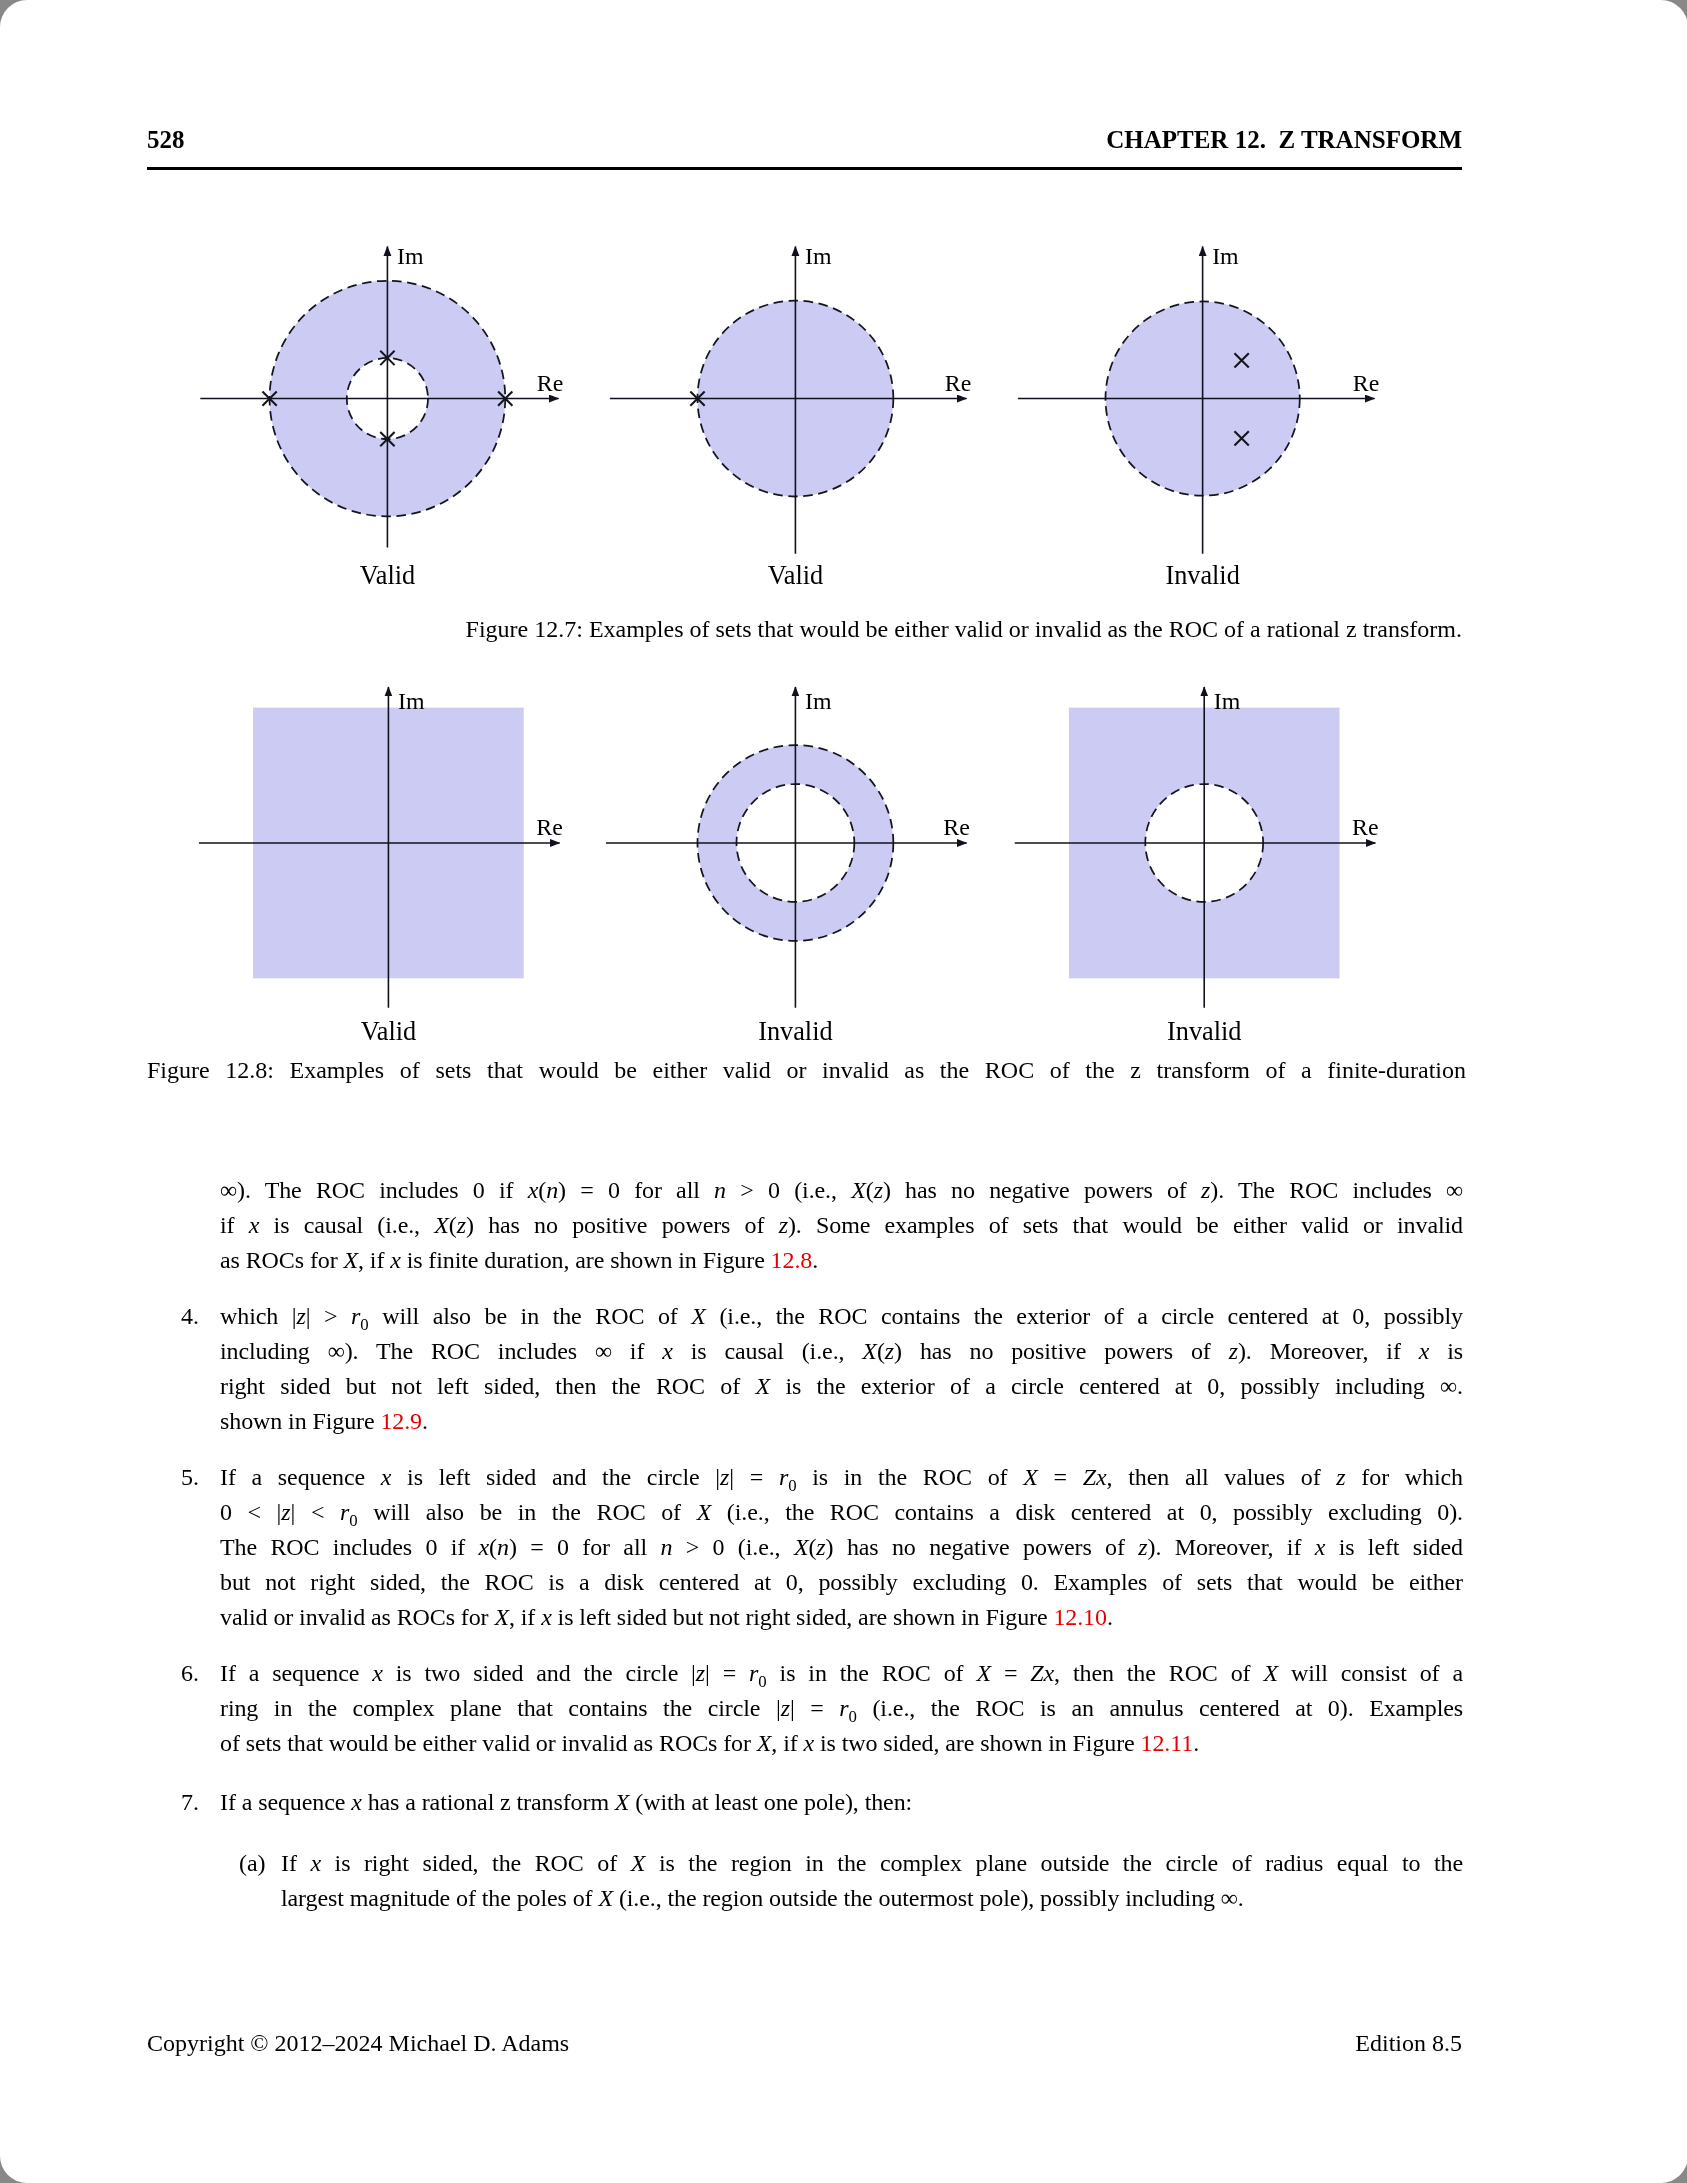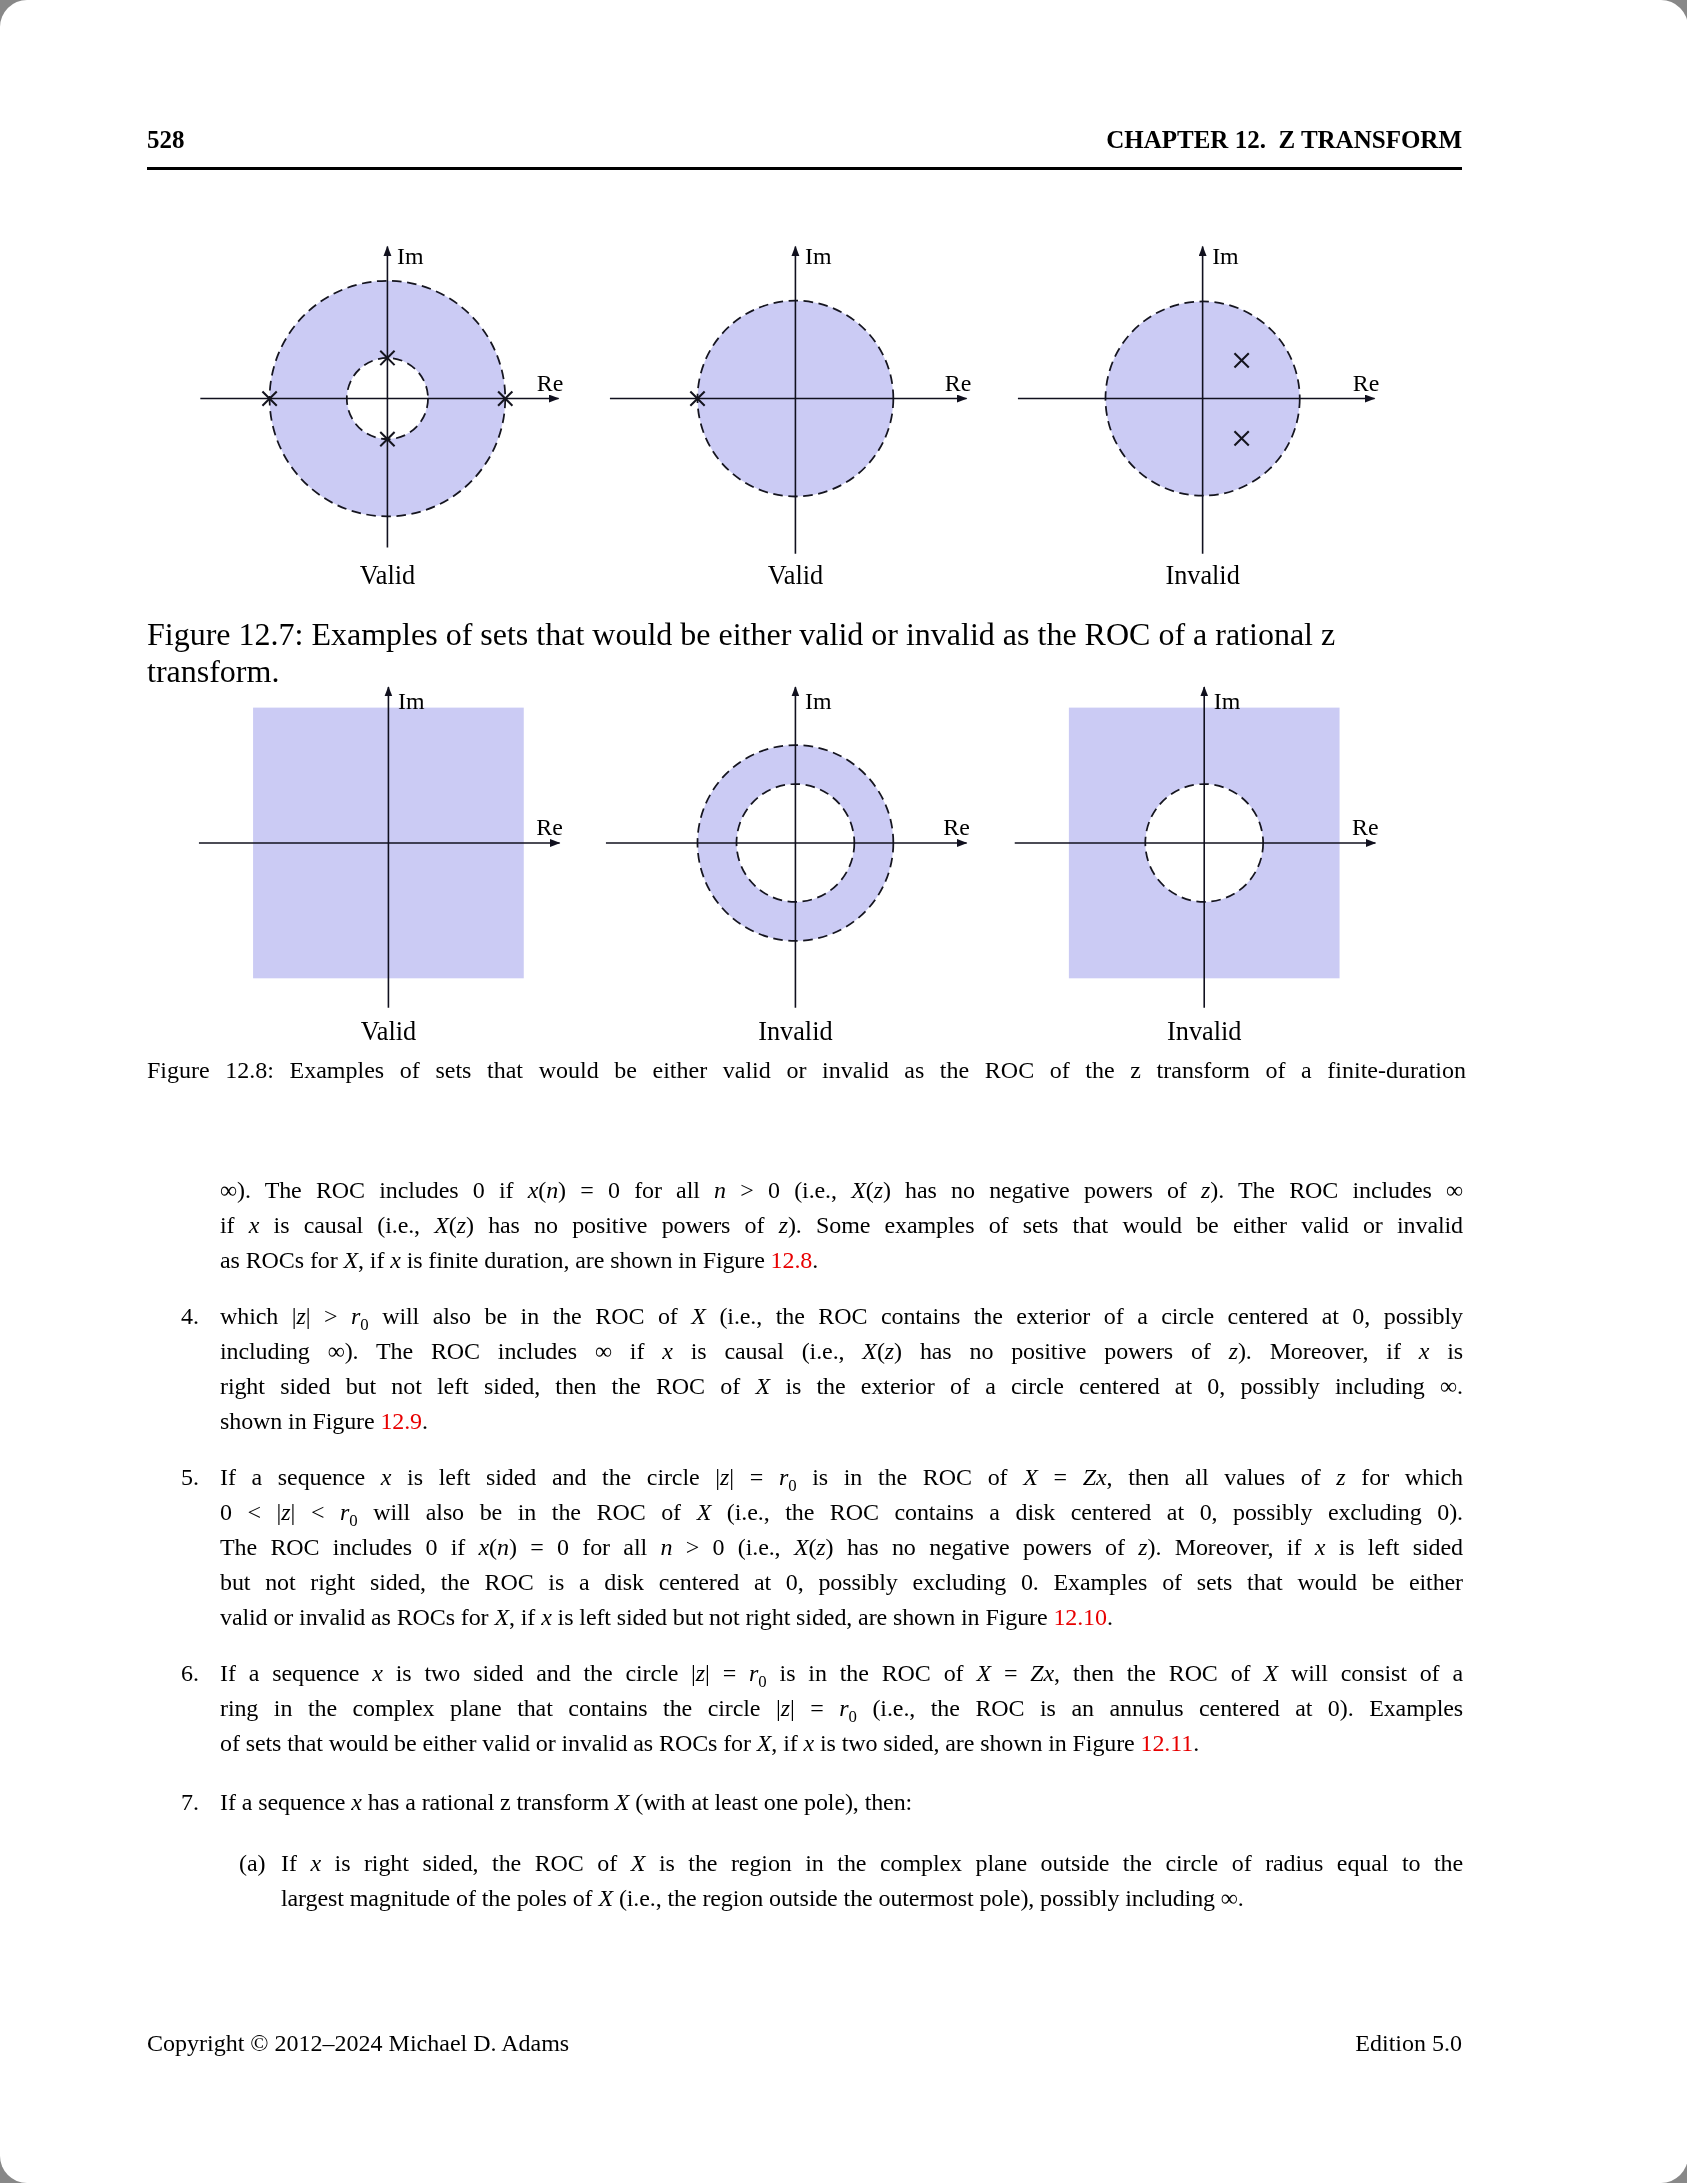--- a/index.html
+++ b/index.html
@@ -19,21 +19,21 @@
   .axis{stroke:#10101e;stroke-width:2;fill:none;}
   .region{stroke:#15151f;stroke-width:2.2;stroke-dasharray:12 7;}
   .hole{fill:#fff;stroke:#15151f;stroke-width:2.2;stroke-dasharray:12 7;}
   .sq{stroke:none;}
   .pole path{stroke:#15151f;stroke-width:2.6;fill:none;}
   .axlab{font-size:30px;}
   .end{text-anchor:end;}
   .vlabel{font-size:33px;text-anchor:middle;}
 
   
-  .caption1{position:absolute;left:147px;top:616px;width:1315px;text-align:left;font-size:32px;}
+  .caption1{position:absolute;left:147px;top:616px;width:1315px;text-align:right;font-size:24px;}
   .caption2{position:absolute;left:147px;top:1050px;width:1319px;font-size:24px;line-height:40px;}
   .bodytext{position:absolute;left:147px;top:1173px;width:1316px;font-size:24px;
             line-height:35px;letter-spacing:-0.1px;}
   .pline{text-align:justify;text-align-last:justify;}
   .pline.last{text-align-last:left;}
   .para{padding-left:73px;}
   .item{position:relative;padding-left:73px;margin-top:21px;}
   .item .num{position:absolute;left:34px;top:0;line-height:35px;}
   .item.seven{margin-top:24px;}
   .subitem{position:relative;padding-left:134px;margin-top:25.5px;}
@@ -192,17 +192,17 @@
       <span class="num">(a)</span>
       <div class="itext">
           <div class="pline">If <i>x</i> is right sided, the ROC of <i>X</i> is the region in the complex plane outside the circle of radius equal to the</div>
           <div class="pline last">largest magnitude of the poles of <i>X</i> (i.e., the region outside the outermost pole), possibly including ∞.</div>
         </div>
     </div>
   </div>
 
   <div class="footer">
     <span>Copyright © 2012–2024 Michael D. Adams</span>
-    <span>Edition 5.0</span>
+    <span>Edition 8.5</span>
   </div>
 
 </div>
 
 
 </body></html>

